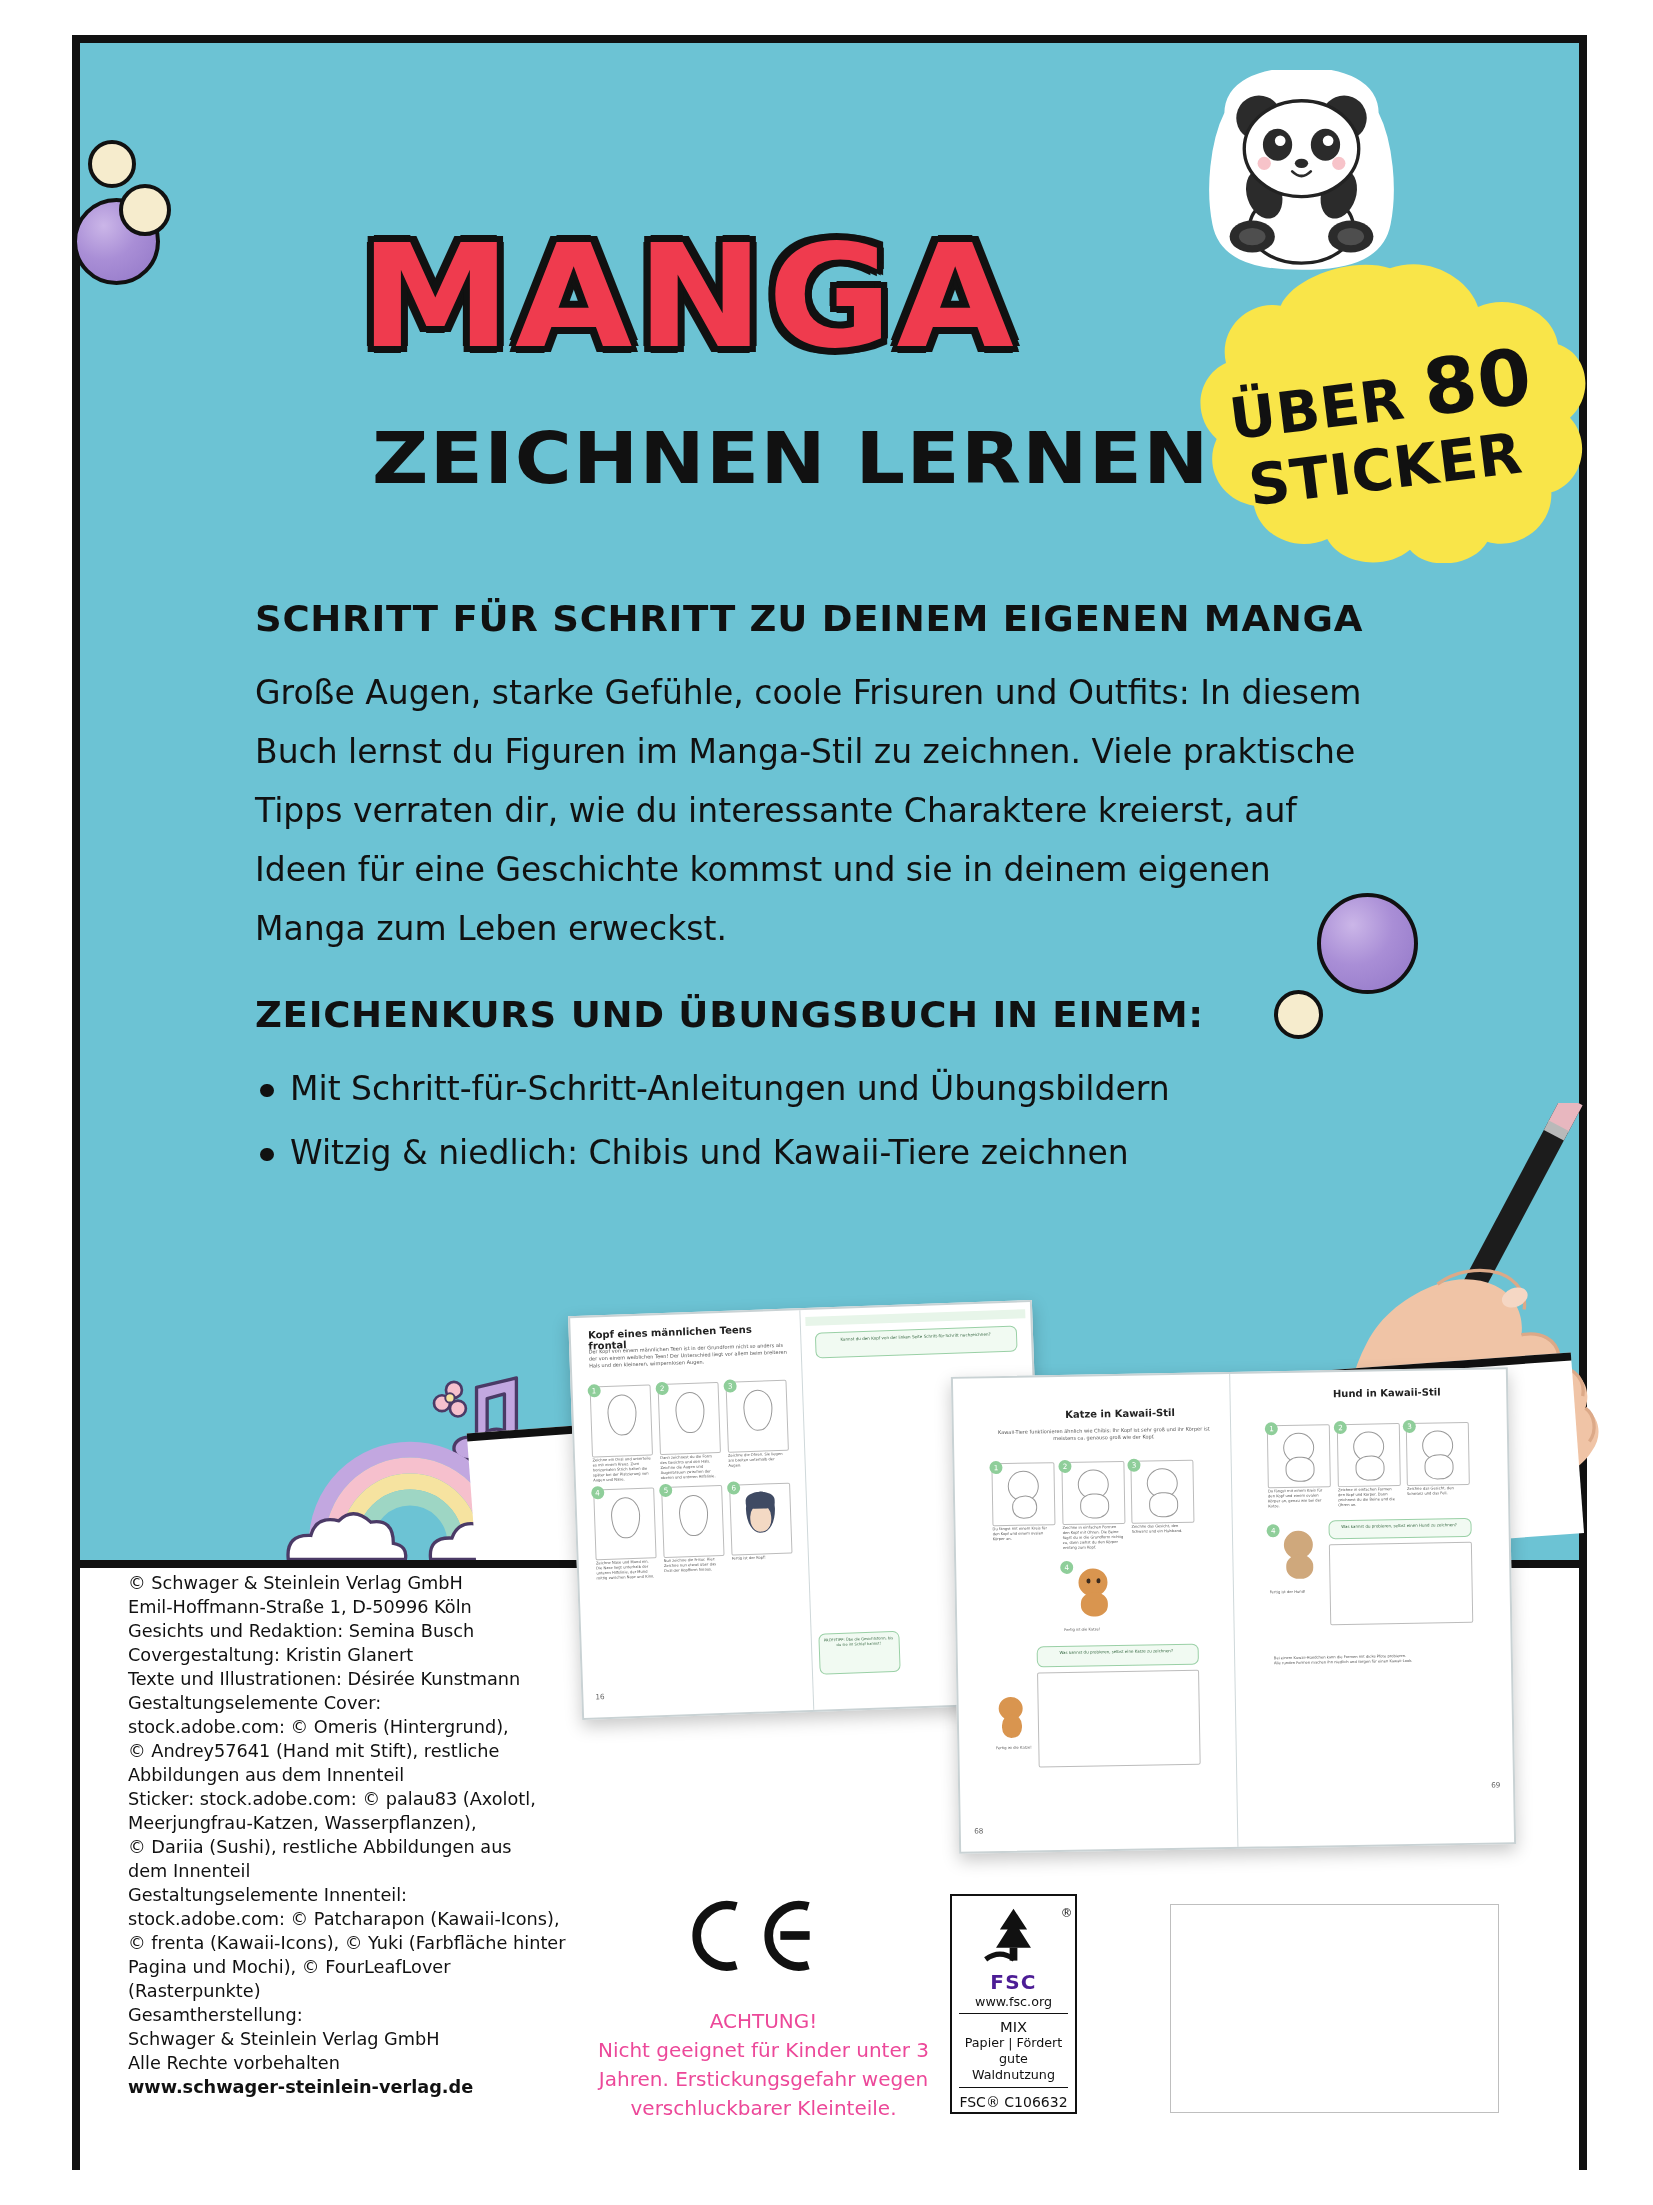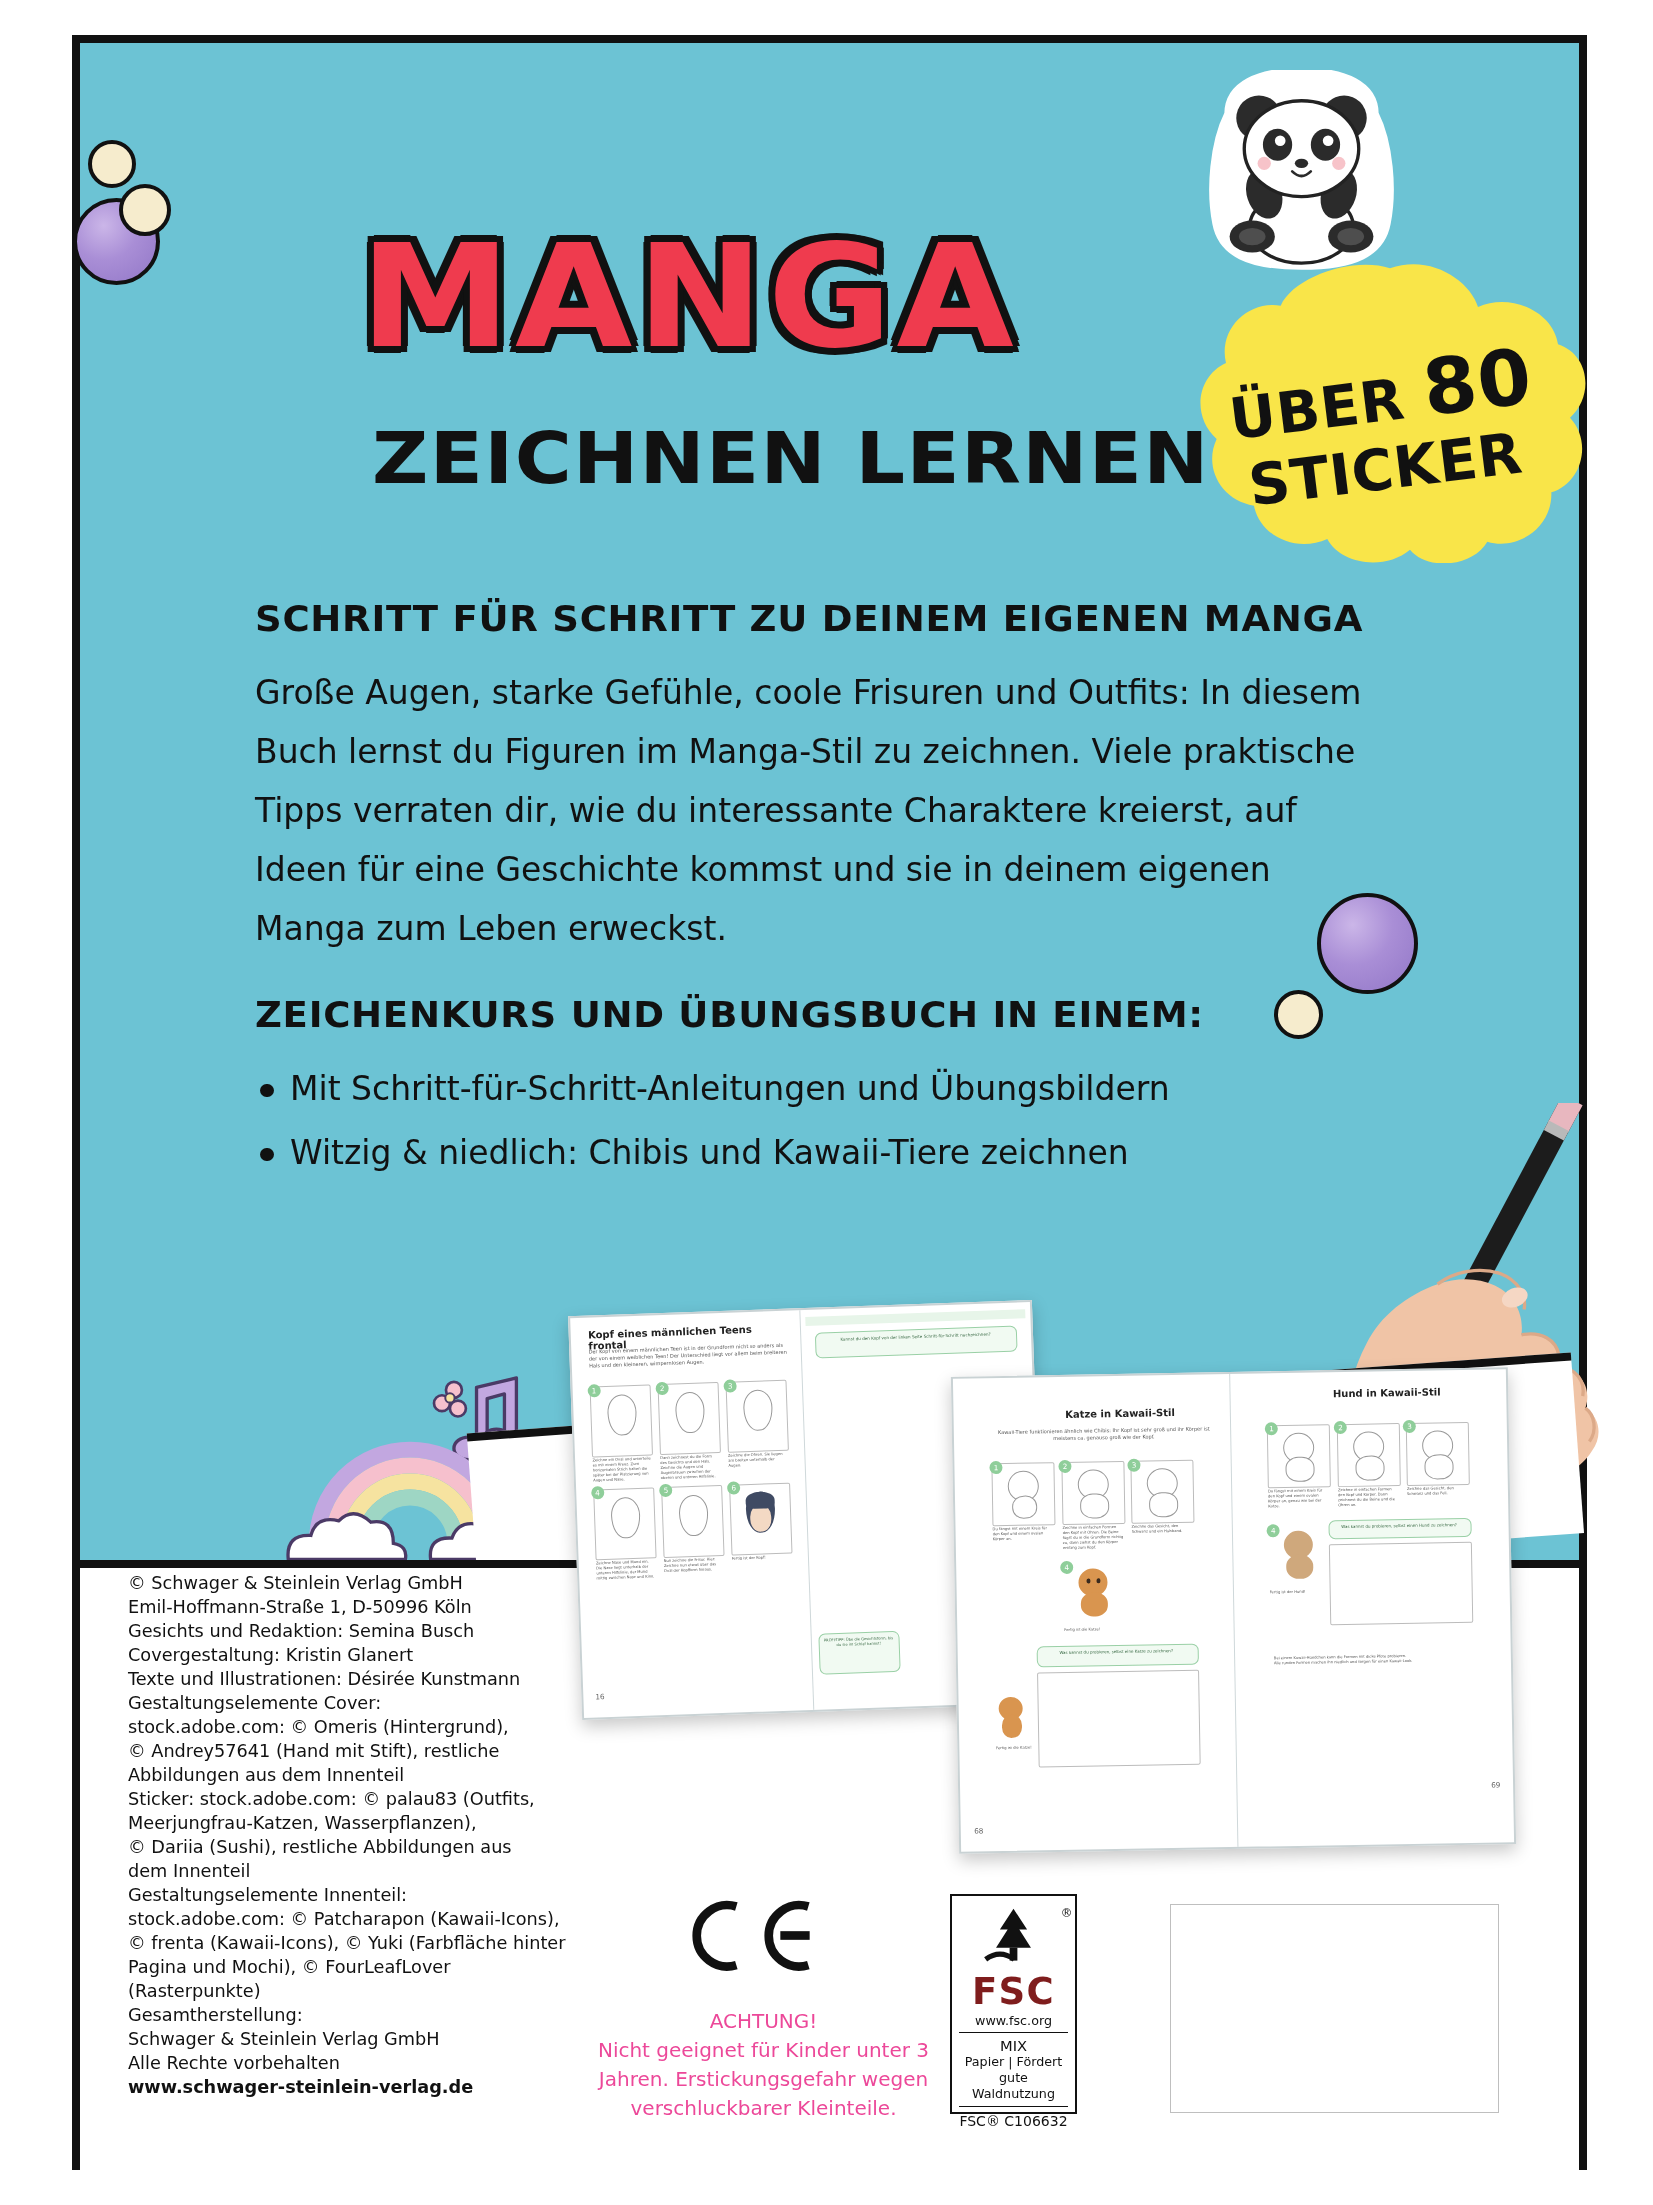--- a/index.html
+++ b/index.html
@@ -631,21 +631,21 @@
   <div class="credits">
     <div>© Schwager &amp; Steinlein Verlag GmbH</div>
     <div>Emil-Hoffmann-Straße 1, D-50996 Köln</div>
     <div>Gesichts und Redaktion: Semina Busch</div>
     <div>Covergestaltung: Kristin Glanert</div>
     <div>Texte und Illustrationen: Désirée Kunstmann</div>
     <div>Gestaltungselemente Cover:</div>
     <div>stock.adobe.com: © Omeris (Hintergrund),</div>
     <div>© Andrey57641 (Hand mit Stift), restliche</div>
     <div>Abbildungen aus dem Innenteil</div>
-    <div>Sticker: stock.adobe.com: © palau83 (Outfits,</div>
+    <div>Sticker: stock.adobe.com: © palau83 (Axolotl,</div>
     <div>Meerjungfrau-Katzen, Wasserpflanzen),</div>
     <div>© Dariia (Sushi), restliche Abbildungen aus</div>
     <div>dem Innenteil</div>
     <div>Gestaltungselemente Innenteil:</div>
     <div>stock.adobe.com: © Patcharapon (Kawaii-Icons),</div>
     <div>© frenta (Kawaii-Icons), © Yuki (Farbfläche hinter</div>
     <div>Pagina und Mochi), © FourLeafLover</div>
     <div>(Rasterpunkte)</div>
     <div>Gesamtherstellung:</div>
     <div>Schwager &amp; Steinlein Verlag GmbH</div>
@@ -666,21 +666,21 @@
     <div>Nicht geeignet für Kinder unter 3 Jahren. Erstickungsgefahr wegen verschluckbarer Kleinteile.</div>
   </div>
 
   <div class="fsc">
     <svg class="tree" viewBox="0 0 190 120" xmlns="http://www.w3.org/2000/svg">
       <path d="M95 18 L74 50 L86 50 L68 78 L122 78 L104 50 L116 50 Z" fill="#111"></path>
       <rect x="89" y="78" width="12" height="20" fill="#111"></rect>
       <path d="M52 96 q22 -16 44 0" fill="none" stroke="#111" stroke-width="8"></path>
       <text x="168" y="30" font-family="DejaVu Sans, sans-serif" font-size="18" fill="#111">®</text>
     </svg>
-    <div style="font-family:'DejaVu Sans',sans-serif; font-weight:bold; font-size:37px; letter-spacing:1.3px; color:#7f1d1d; margin-top:-9.3px;">FSC</div>
+    <div style="font-family:'DejaVu Sans',sans-serif; font-weight:bold; font-size:20px; letter-spacing:1.3px; color:#4c1d95; margin-top:-9.3px;">FSC</div>
     <div class="www">www.fsc.org</div>
     <div class="line"></div>
     <div class="mix">MIX</div>
     <div class="desc">Papier | Fördert gute Waldnutzung</div>
     <div class="line"></div>
     <div class="code">FSC® C106632</div>
   </div>
 
   <div class="barcode"></div>
 

